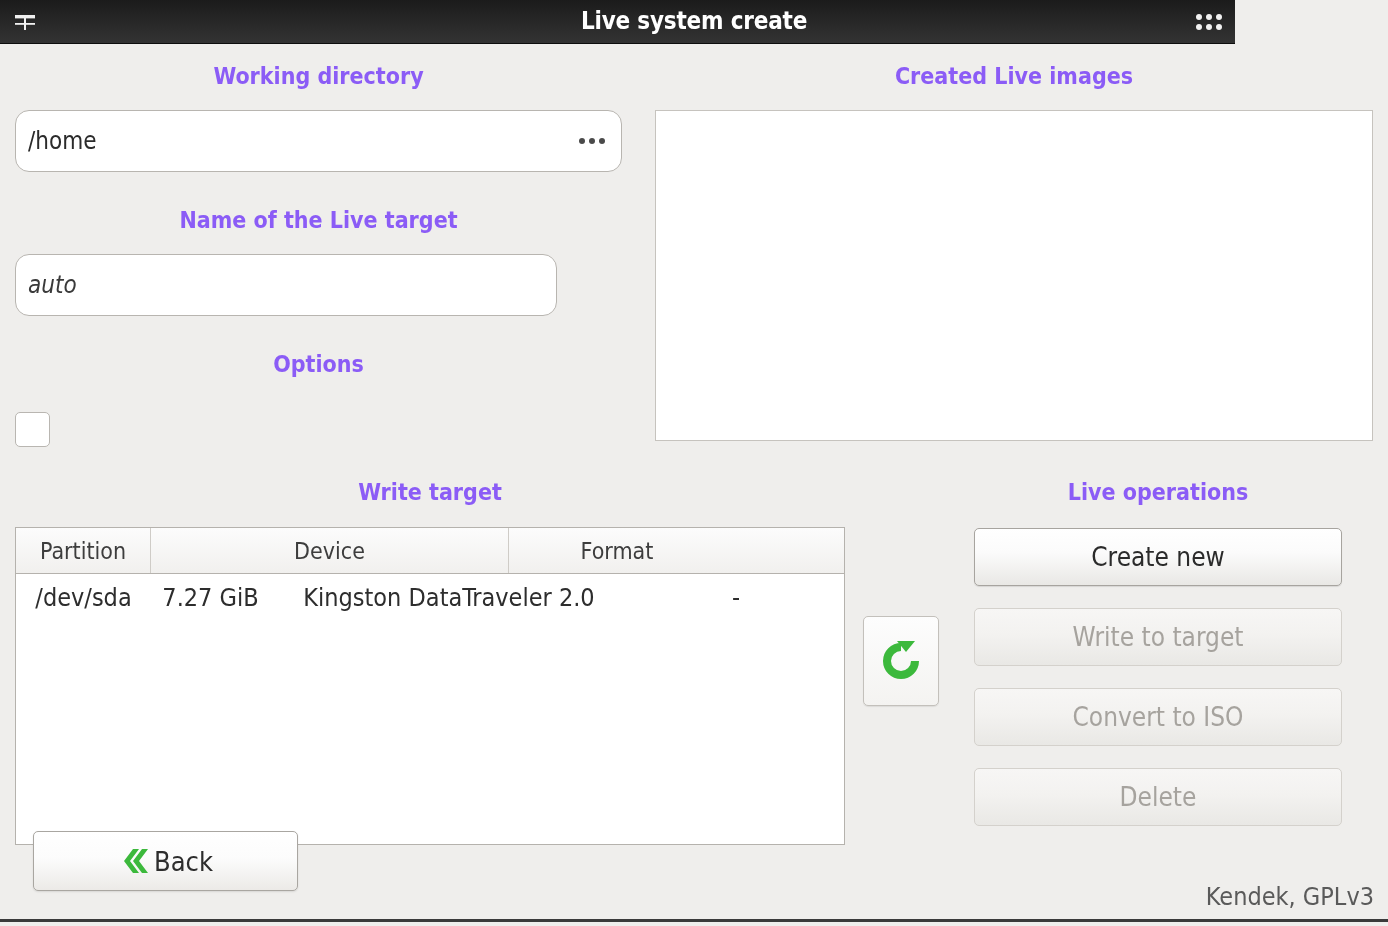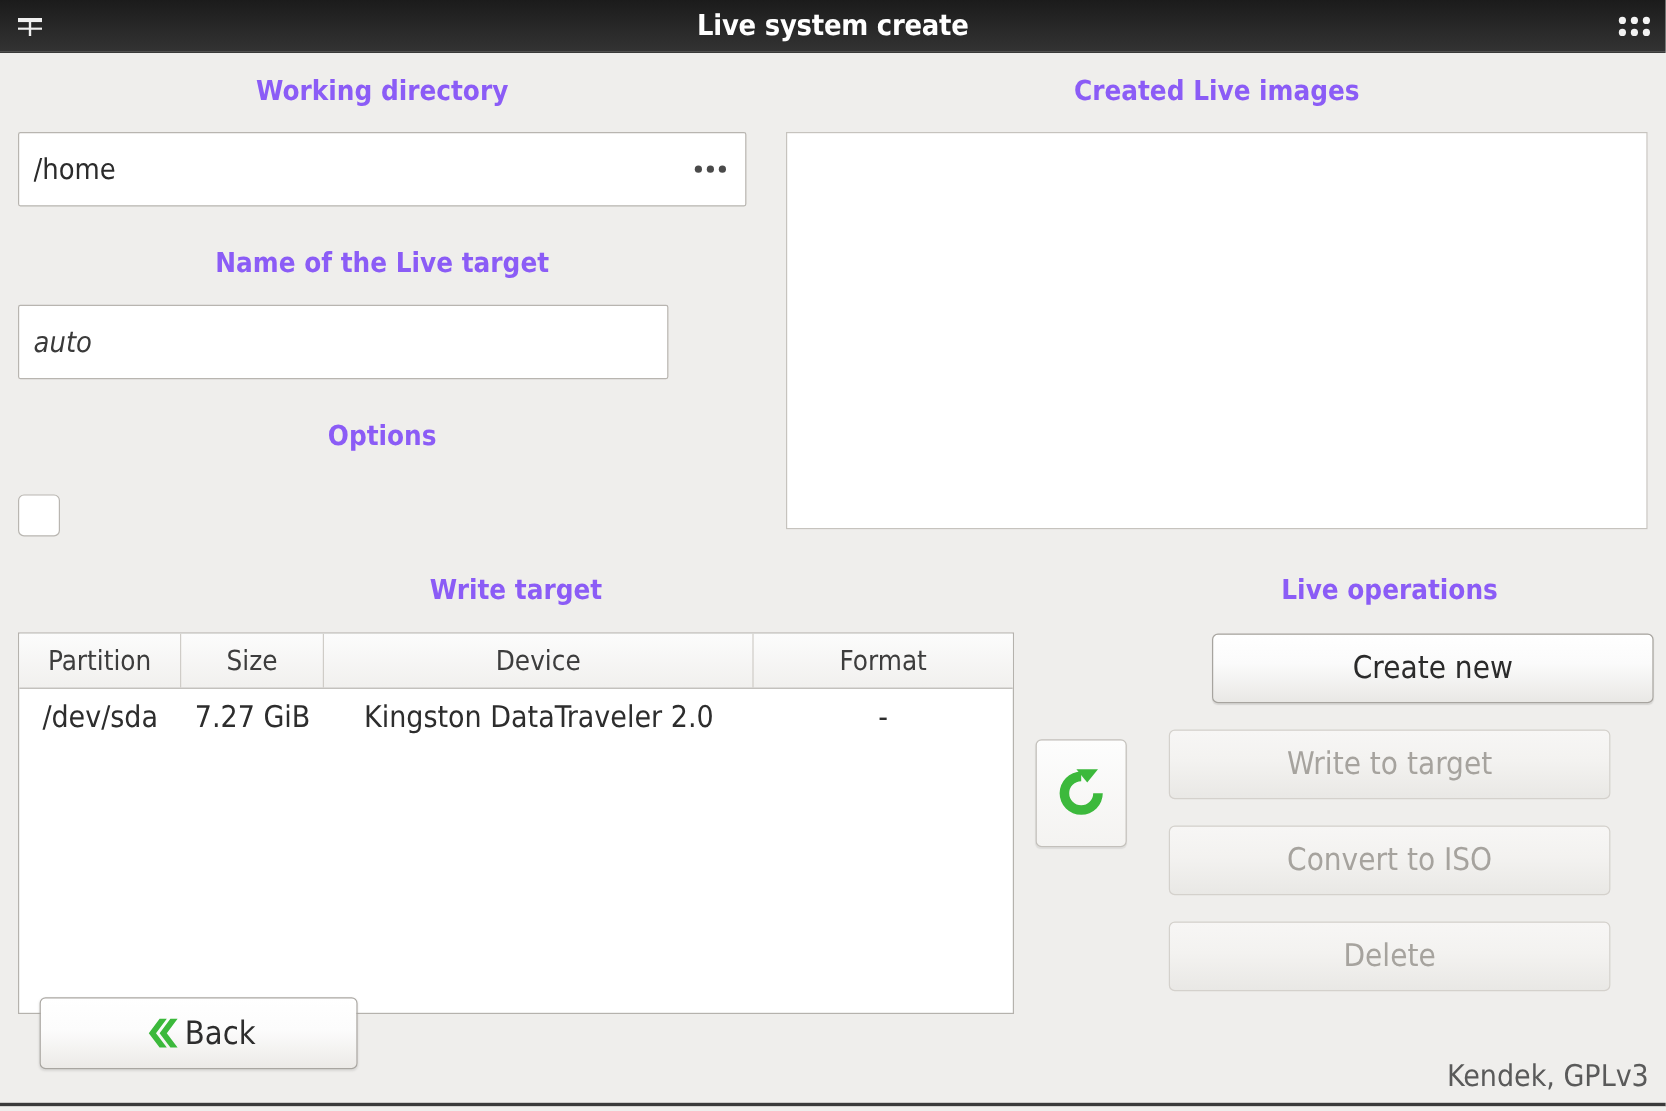--- a/index.html
+++ b/index.html
@@ -12,21 +12,21 @@
     background: #efeeec;
     font-family: "DejaVu Sans", sans-serif;
     overflow: hidden;
     position: relative;
   }
 
   
   #titlebar {
     position: absolute;
     left: 0; top: 0;
-    width: 1388px;
+    width: 1235px;
     height: 44px;
     background: linear-gradient(to bottom, #1b1b1b 0%, #262626 45%, #333333 100%);
     border-bottom: 1px solid #0d0d0d;
     box-sizing: border-box;
   }
   #titlebar-title {
     position: absolute;
     left: 0; top: 0;
     width: 1388px;
     line-height: 43px;
@@ -69,21 +69,21 @@
     font-weight: bold;
     color: #8b5cf6;
     text-align: center;
     white-space: nowrap;
   }
 
   .field {
     box-sizing: border-box;
     background: #ffffff;
     border: 1px solid #b8b5b0;
-    border-radius: 2px;
+    border-radius: 14px;
     font-size: 24px;
     color: #2b2b2b;
     font-family: "DejaVu Sans Condensed", "DejaVu Sans", sans-serif;
     display: flex;
     align-items: center;
     padding: 0 12px;
   }
   .field .val {
     flex: 1 1 auto;
     overflow: hidden;
@@ -238,21 +238,21 @@
     border: 1px solid #a7a49f;
     color: #2b2b2b;
     box-shadow: 0 1px 1px rgba(0,0,0,0.10);
   }
   .op-btn.disabled {
     background: linear-gradient(to bottom, #f7f6f5 0%, #f3f2f0 45%, #e9e8e5 100%);
     border: 1px solid #d4d1cc;
     color: #a6a39e;
     cursor: default;
   }
-  #op-0 { top: 528px; margin-left: 36px; }
+  #op-0 { top: 528px; }
   #op-1 { top: 608px; text-align: center; }
   #op-2 { top: 688px; }
   #op-3 { top: 768px; }
 
   
   #back-btn {
     position: absolute;
     left: 33px; top: 831px;
     width: 265px; height: 60px;
     box-sizing: border-box;
@@ -340,21 +340,20 @@
 </div>
 
 <div id="img-title" class="section-title">Created Live images</div>
 <div id="img-list"></div>
 
 <div id="wt-title" class="section-title">Write target</div>
 
 <div id="wt-table">
   <div id="wt-header">
     <div class="col-partition">Partition</div>
-    <div class="col-size">Size</div>
     <div class="col-device">Device</div>
     <div class="col-format">Format</div>
   </div>
   <div class="wt-row">
     <div class="col-partition">/dev/sda</div>
     <div class="col-size">7.27 GiB</div>
     <div class="col-device">Kingston DataTraveler 2.0</div>
     <div class="col-format">-</div>
   </div>
 </div>

